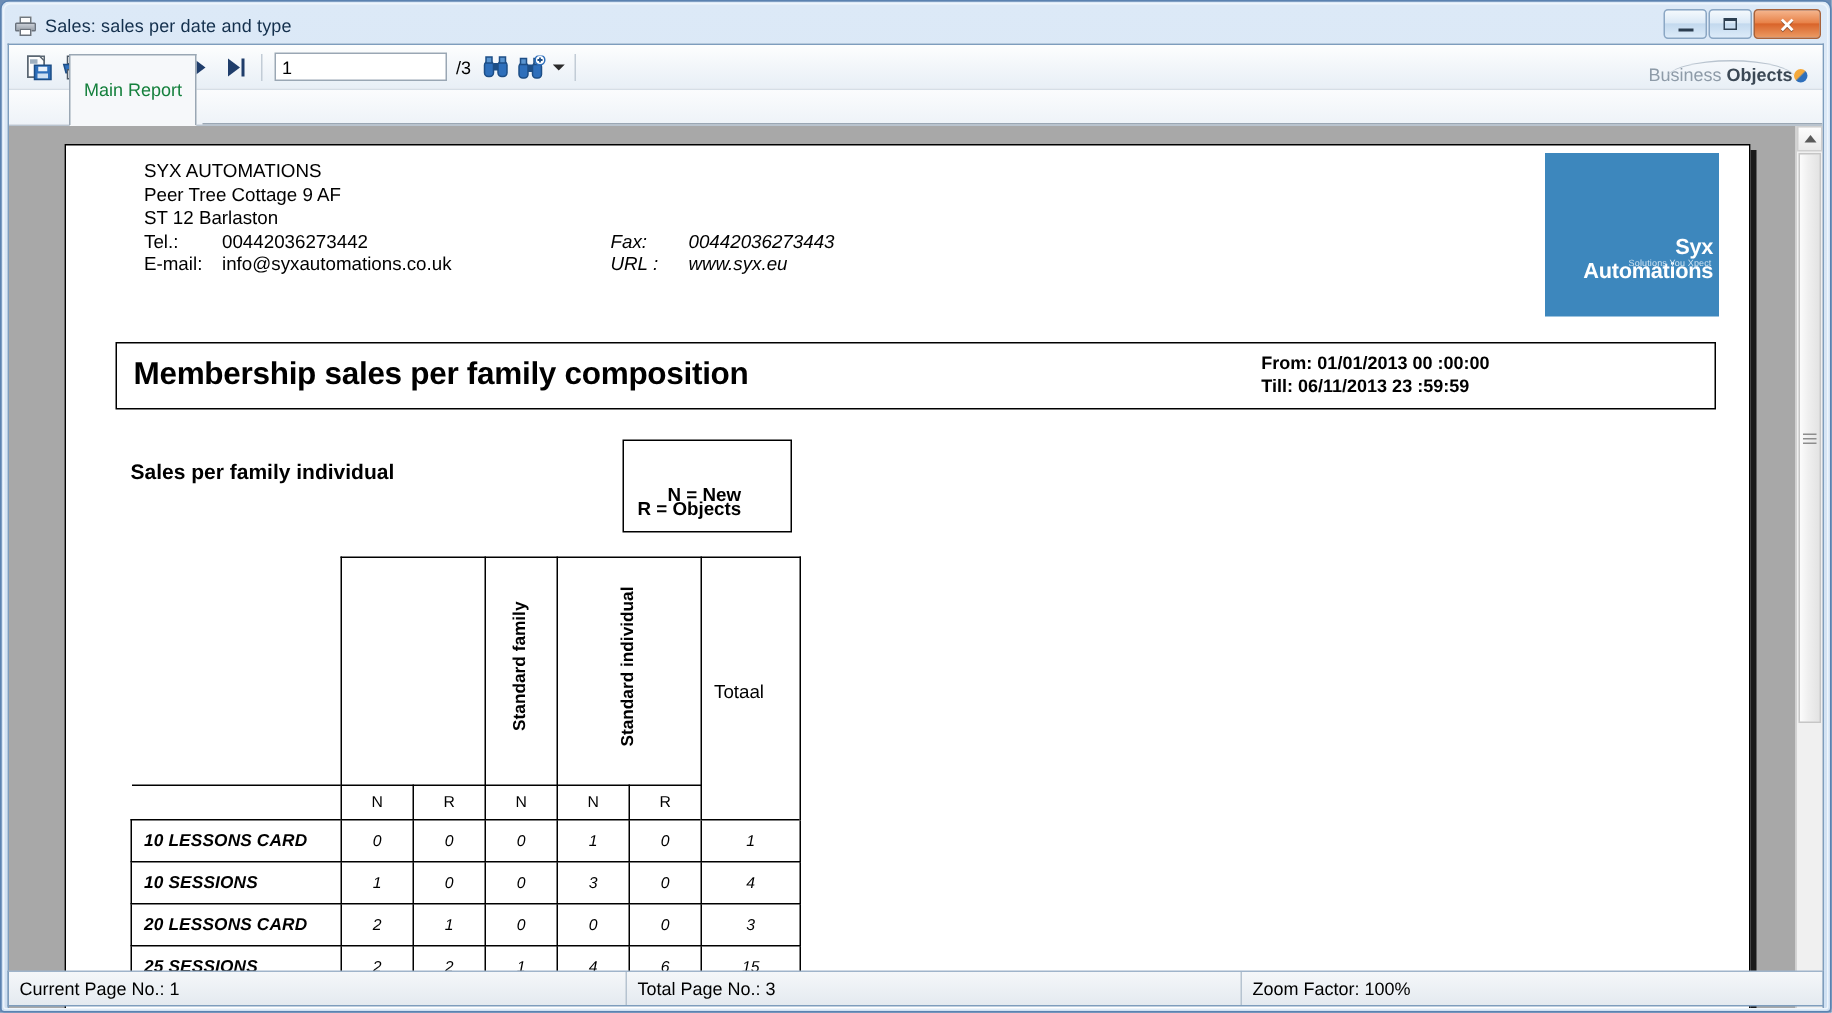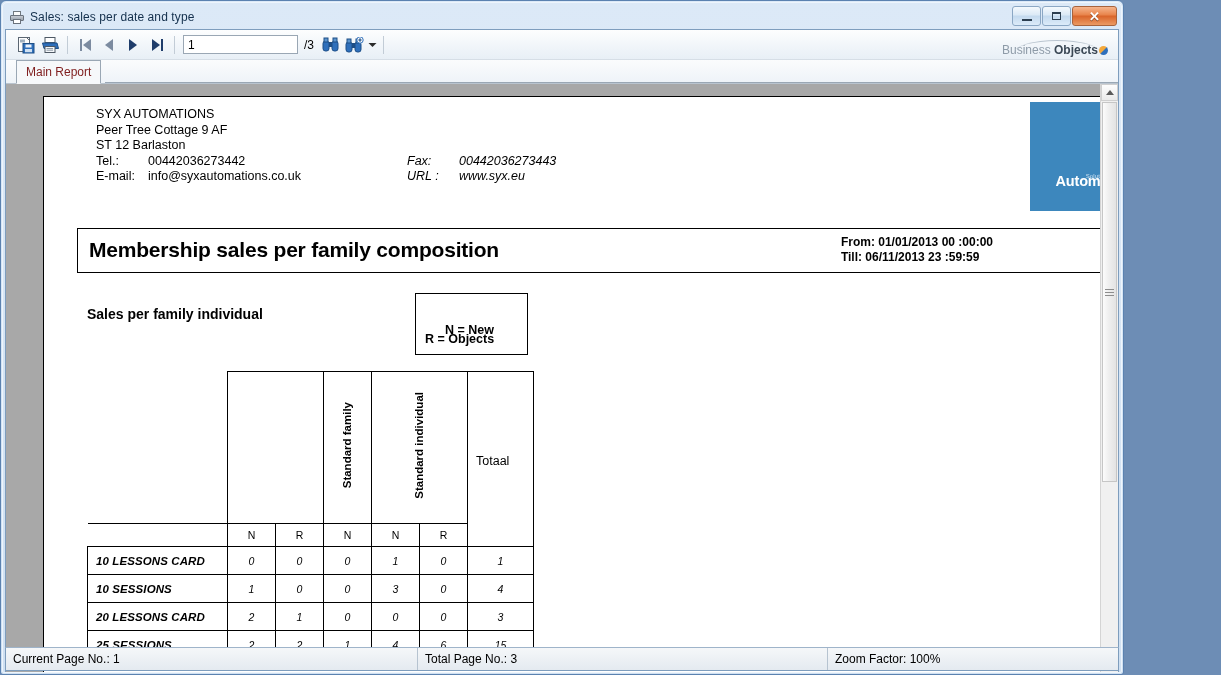--- a/index.html
+++ b/index.html
@@ -14,21 +14,21 @@
     overflow: hidden;
     font-family: "Liberation Sans", sans-serif;
     font-size: 12px;
     -webkit-font-smoothing: antialiased;
   }
 
   
   .window {
     position: absolute;
     left: 0; top: 0;
-    width: 1124px; height: 675px;
+    width: 1221px; height: 675px;
     box-sizing: border-box;
     background: linear-gradient(to bottom, #dce9f7 0%, #cfe0f2 100%);
     border: 1px solid #5b82b0;
     border-radius: 6px 6px 3px 3px;
     padding: 4px 4px 0 4px;
     overflow: hidden;
   }
   .win-outline {
     position: absolute;
     left: 1px; top: 1px; right: 1px; bottom: 1px;
@@ -212,30 +212,31 @@
     height: 24px;
     background: linear-gradient(to bottom,#fbfcfd,#eef3f8);
     border-bottom: 1px solid #b9c4cf;
     display: flex;
     align-items: flex-end;
     padding-left: 10px;
     box-sizing: border-box;
   }
   .tab {
     height: 22px;
-    padding: 0 9px;
+    padding: 12px 9px;
     display: flex; align-items: center;
     background: #f6f8fa;
     border: 1px solid #9aa7b4;
     border-bottom-color: #f6f8fa;
     font-size: 12px;
-    color: #7f1d1d;
+    color: #15803d;
     position: relative;
     top: 1px;
     white-space: nowrap;
+    margin-left: 30px;
   }
   .tab-filler {
     flex: 1;
     height: 22px;
     border-bottom: 1px solid #9aa7b4;
     margin-left: 4px;
   }
 
   
   .viewport {

